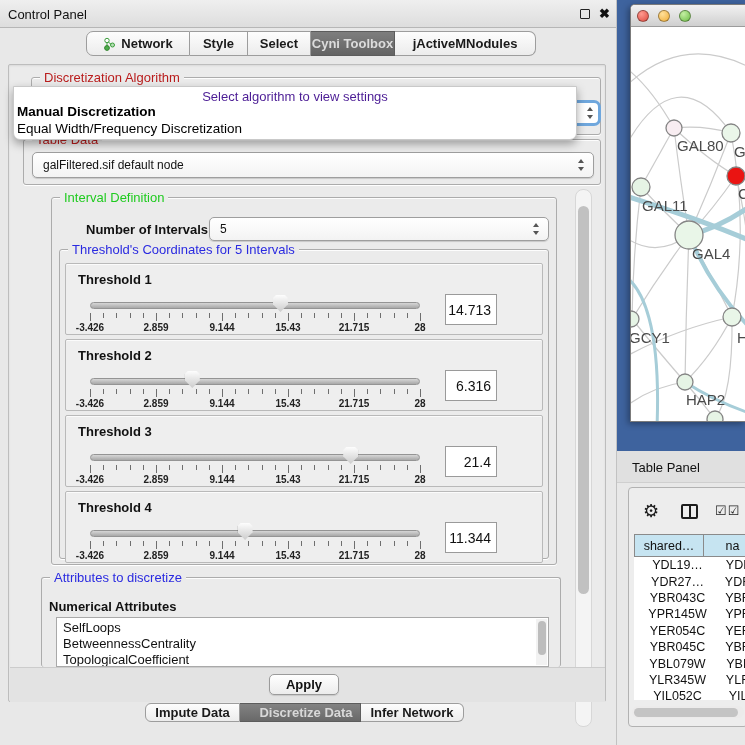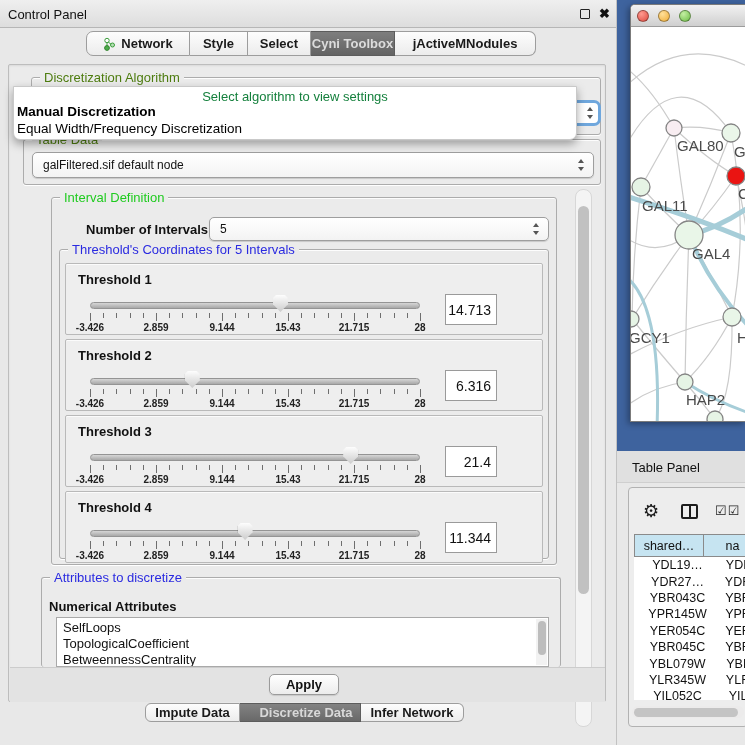--- a/index.html
+++ b/index.html
@@ -22,21 +22,21 @@
     font-size:13px; font-weight:bold; color:#1a1a1a; }
   .seg:first-child { border-left:1px solid #9d9d9d; border-radius:7px 0 0 7px; }
   .seg:last-child { border-radius:0 7px 7px 0; }
   .seg.sel { background:linear-gradient(#7e7e7e,#636363); color:#dcdcdc; border-color:#5c5c5c; }
 
   
   .outer { position:absolute; left:8px; top:64px; width:598px; height:638px;
     background:#ebebeb; border:1px solid #bdbdbd; border-radius:2px; box-shadow:inset 0 1px 2px rgba(0,0,0,.08); }
 
   .group { position:absolute; border:1px solid #acacac; border-radius:3px; box-shadow:0 1px 0 #fff, inset 0 1px 0 #fdfdfd; }
-  .glabel { position:absolute; top:-8px; left:8px; background:#ebebeb; padding:0 4px; font-size:13px; color:#4d7c0f; white-space:nowrap; }
+  .glabel { position:absolute; top:-8px; left:8px; background:#ebebeb; padding:0 4px; font-size:13px; color:#b91c1c; white-space:nowrap; }
   .glabel.green { color:#1fcb1f; }
   .glabel.blue { color:#2a2ae0; }
 
   .combo { position:absolute; background:linear-gradient(#ffffff,#f3f3f3); border:1px solid #9e9e9e; border-radius:5px;
     font-size:12px; color:#111; display:flex; align-items:center; padding-left:10px; box-shadow:0 1px 1px rgba(0,0,0,.15); }
   .combo .arrows { position:absolute; right:8px; top:50%; transform:translateY(-50%); width:7px; height:12px; }
   .combo .arrows i { position:absolute; left:0; width:0; height:0; border-left:3.5px solid transparent; border-right:3.5px solid transparent; }
   .combo .arrows .up { top:0; border-bottom:4.5px solid #555; }
   .combo .arrows .dn { bottom:0; border-top:4.5px solid #555; }
 
@@ -86,21 +86,21 @@
   .bseg { height:19px; display:flex; align-items:center; justify-content:center;
     background:linear-gradient(#fdfdfd,#ececec); border:1px solid #9d9d9d; border-left:none;
     font-size:13px; font-weight:bold; color:#1a1a1a; }
   .bseg:first-child { border-left:1px solid #9d9d9d; border-radius:6px 0 0 6px; }
   .bseg:last-child { border-radius:0 6px 6px 0; }
   .bseg.sel { background:linear-gradient(#828282,#696969); color:#d8d8d8; border-color:#5c5c5c;padding-left:12px; }
 
   
   .popup { position:absolute; left:13px; top:86px; width:564px; height:54px; background:#fff;
     border:1px solid #c9c9c9; border-radius:0 0 7px 7px; box-shadow:0 4px 10px rgba(0,0,0,.35); z-index:40; }
-  .popup .hint { position:absolute; left:0; top:2px; width:100%; text-align:center; font-size:13px; color:#15803d; }
+  .popup .hint { position:absolute; left:0; top:2px; width:100%; text-align:center; font-size:13px; color:#4c1d95; }
   .popup .opt { position:absolute; left:3px; font-size:13.5px; color:#000; white-space:nowrap; }
   .popup .opt.b { font-weight:bold; }
 
   
   .right-side { position:absolute; left:617px; top:0; width:128px; height:745px; background:#e8e8e8; }
   .desktop-blue { position:absolute; left:0; top:0; width:128px; height:451px; background:#3e639e; }
   .net-window { position:absolute; left:13px; top:4px; width:116px; height:418px; background:#fff;
     border:1px solid #7b7b7b; border-right:none; border-radius:5px 0 0 0; overflow:hidden; box-shadow:-2px 2px 6px rgba(0,0,0,.35); }
   .net-titlebar { position:absolute; left:0; top:0; width:100%; height:22px; background:linear-gradient(#f2f2f2,#cfcfcf); border-bottom:1px solid #9c9c9c; }
   .light { position:absolute; top:5px; width:12px; height:12px; border-radius:50%; border:1px solid rgba(0,0,0,.35); }
@@ -215,22 +215,22 @@
 
       <div id="thresholds"></div>
 
       <div class="group" style="left:32px; top:512px; width:520px; height:90px; border-bottom:none;">
         <span class="glabel blue">Attributes to discretize</span>
       </div>
       <span class="bold-label" style="left:40px; top:534px;">Numerical Attributes</span>
       <div class="listbox">
         <ul id="attrList">
             <li>SelfLoops</li>
+            <li>BetweennessCentrality</li>
             <li>TopologicalCoefficient</li>
-            <li>BetweennessCentrality</li>
           </ul>
         <div class="list-vscroll">
             <div class="th"></div>
           </div>
       </div>
 
       <div class="vscroll">
           <div class="th"></div>
         </div>
 

